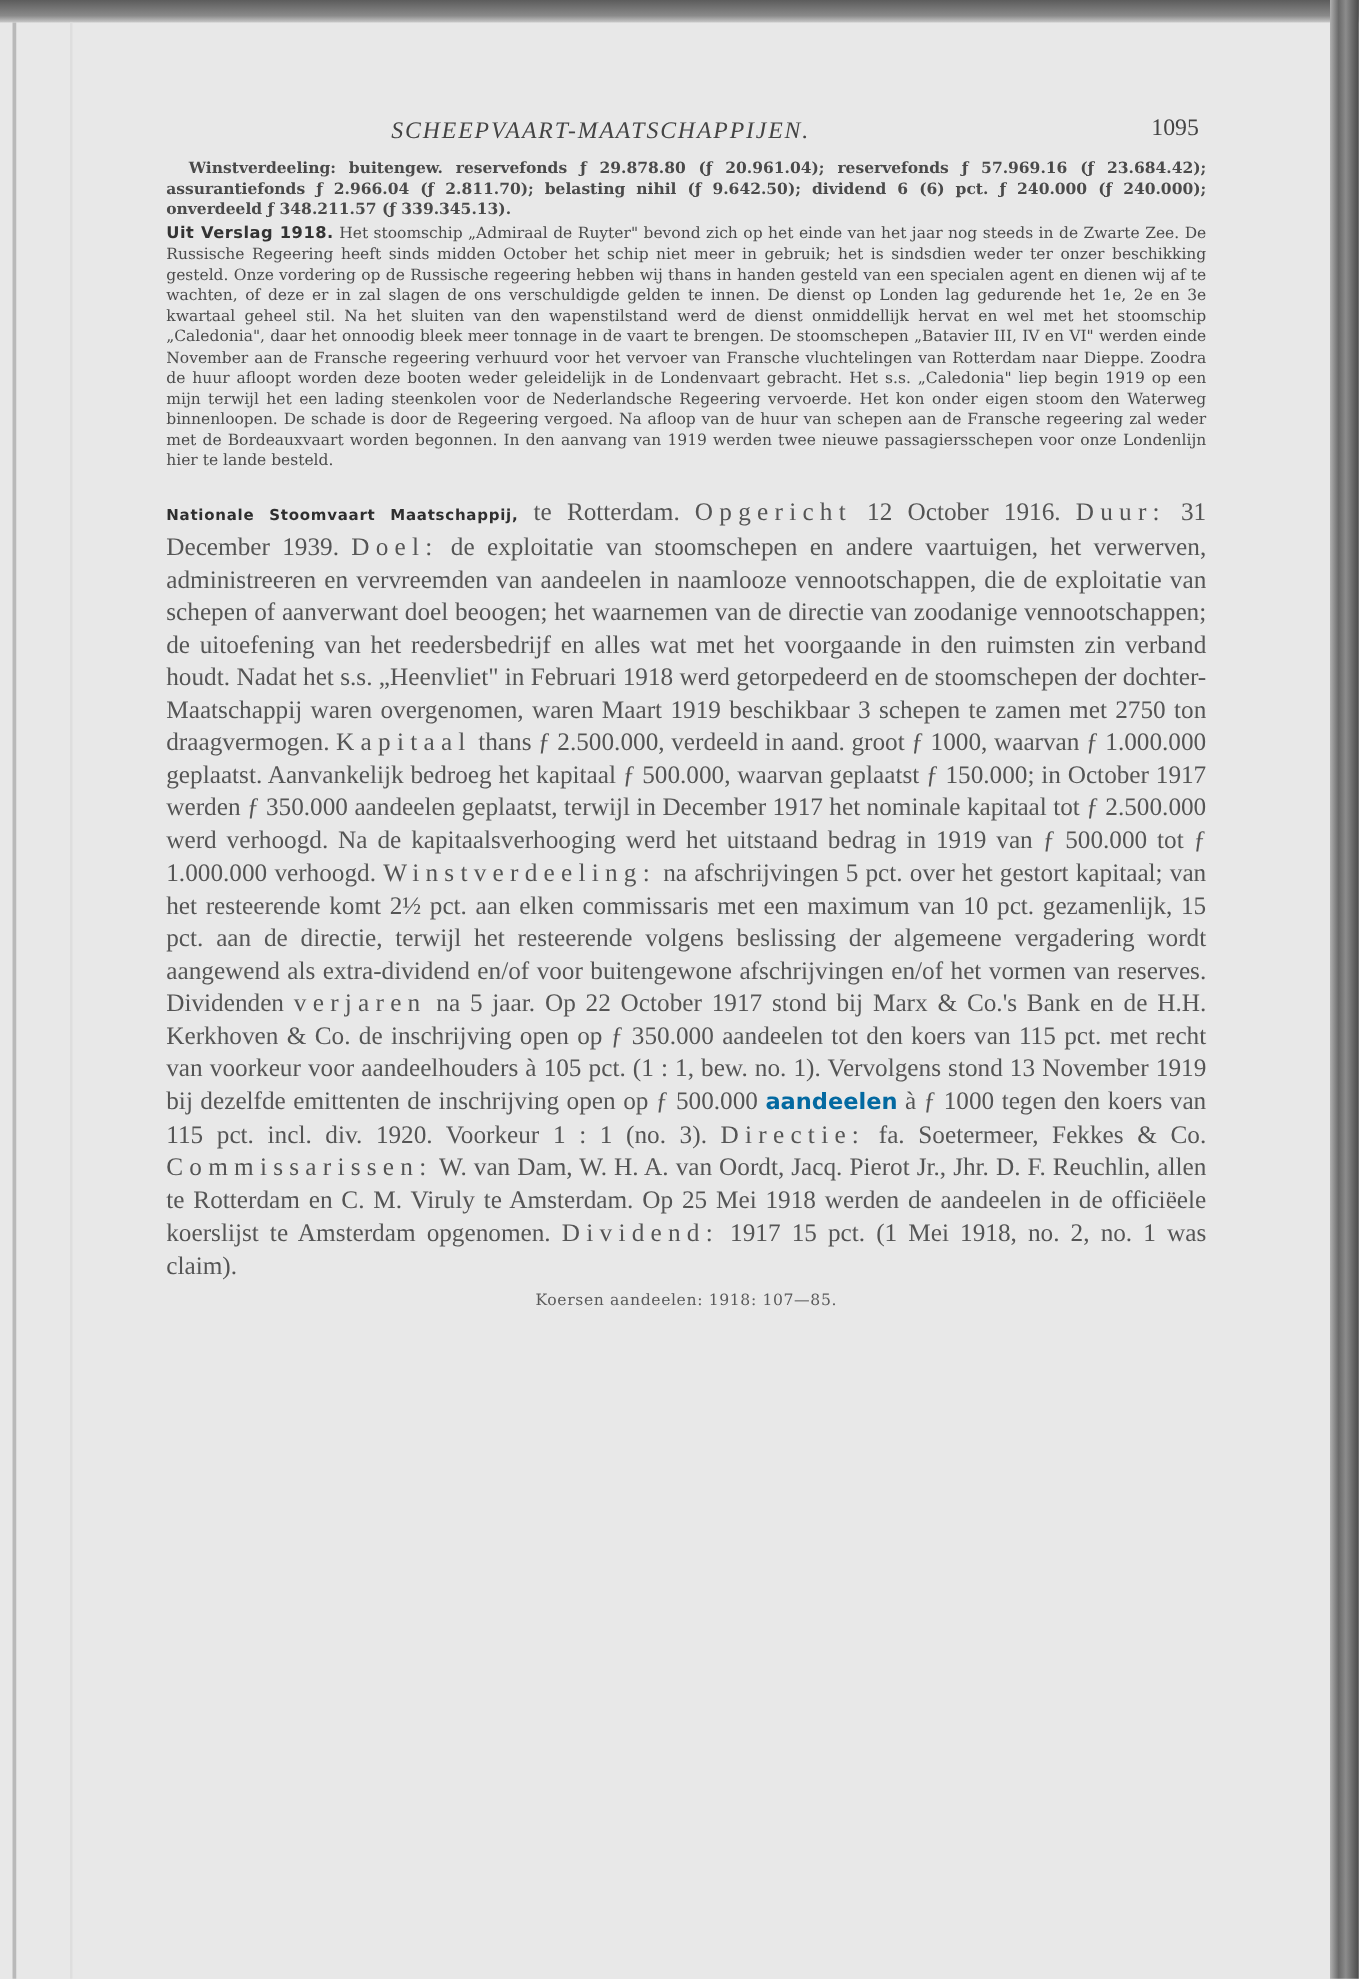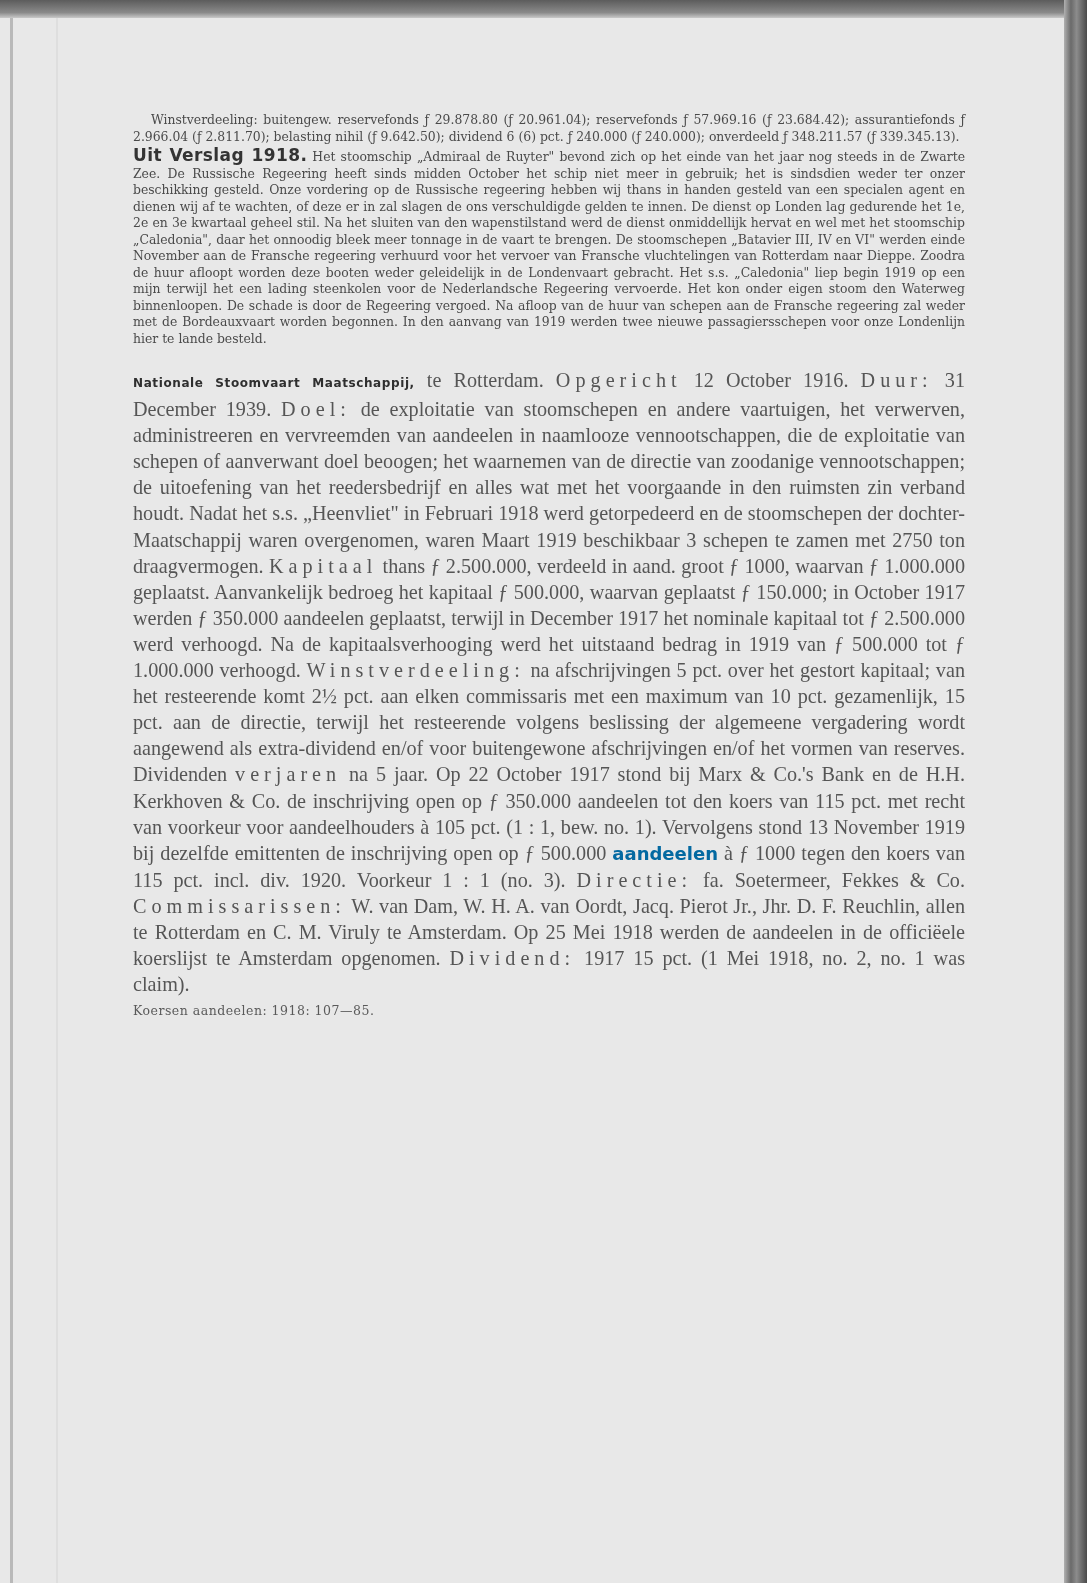--- a/index.html
+++ b/index.html
@@ -60,27 +60,27 @@
     color: #444;
   }
   .small-text {
     font-family: "DejaVu Serif", serif;
     font-size: 12.4px;
     line-height: 16.5px;
     text-align: justify;
     color: #4a4a4a;
     margin: 0;
   }
-  .para1 { margin-top: 24px; text-indent: 18px; }
+  .para1 { margin-top: 8px; text-indent: 18px; font-weight: bold; }
   .para2 { margin-top: 2px; text-indent: 0; }
   .bold-lead {
     font-family: "DejaVu Sans", sans-serif;
     font-weight: bold;
     color: #333;
-    font-size: 17px;
+    font-size: 13px;
     letter-spacing: 0.4px;
   }
   .big-text {
     font-family: "Liberation Serif", serif;
     font-size: 20.2px;
     line-height: 26.1px;
     text-align: justify;
     color: #555;
     margin: 20px 0 0 0;
     text-indent: 0;
@@ -97,36 +97,41 @@
     margin-top: 44px;
   }
   .inline-bold {
     font-family: "DejaVu Sans", sans-serif;
     font-weight: bold;
     font-size: 18px;
     color: #0369a1;
   }
   .footer-line {
     margin-top: 6px;
+    text-align: center;
     font-family: "DejaVu Serif", serif;
     font-size: 12.5px;
     color: #5a5a5a;
     letter-spacing: 0.5px;
   }
 </style>
 </head>
 <body>
 
 <div class="scan-top"></div>
 <div class="scan-left-line"></div>
 <div class="scan-left-line2"></div>
 <div class="scan-right"></div>
 
 <div class="page">
 
+  <div class="running-head">
+    <span class="running-title">SCHEEPVAART-MAATSCHAPPIJEN.</span>
+    <span class="page-number">1095</span>
+  </div>
 
   <p class="small-text para1">Winstverdeeling: buitengew. reservefonds ƒ 29.878.80 (ƒ 20.961.04); reservefonds ƒ 57.969.16 (ƒ 23.684.42); assurantiefonds ƒ 2.966.04 (ƒ 2.811.70); belasting nihil (ƒ 9.642.50); dividend 6 (6) pct. ƒ 240.000 (ƒ 240.000); onverdeeld ƒ 348.211.57 (ƒ 339.345.13).</p>
 
   <p class="small-text para2"><span class="bold-lead">Uit Verslag 1918.</span><span> Het stoomschip „Admiraal de Ruyter" bevond zich op het einde van het jaar nog steeds in de Zwarte Zee. De Russische Regeering heeft sinds midden October het schip niet meer in gebruik; het is sindsdien weder ter onzer beschikking gesteld. Onze vordering op de Russische regeering hebben wij thans in handen gesteld van een specialen agent en dienen wij af te wachten, of deze er in zal slagen de ons verschuldigde gelden te innen. De dienst op Londen lag gedurende het 1e, 2e en 3e kwartaal geheel stil. Na het sluiten van den wapenstilstand werd de dienst onmiddellijk hervat en wel met het stoomschip „Caledonia", daar het onnoodig bleek meer tonnage in de vaart te brengen. De stoomschepen „Batavier III, IV en VI" werden einde November aan de Fransche regeering verhuurd voor het vervoer van Fransche vluchtelingen van Rotterdam naar Dieppe. Zoodra de huur afloopt worden deze booten weder geleidelijk in de Londenvaart gebracht. Het s.s. „Caledonia" liep begin 1919 op een mijn terwijl het een lading steenkolen voor de Nederlandsche Regeering vervoerde. Het kon onder eigen stoom den Waterweg binnenloopen. De schade is door de Regeering vergoed. Na afloop van de huur van schepen aan de Fransche regeering zal weder met de Bordeauxvaart worden begonnen. In den aanvang van 1919 werden twee nieuwe passagiersschepen voor onze Londenlijn hier te lande besteld.</span></p>
 
   <p class="big-text"><span class="company-name">Nationale Stoomvaart Maatschappij,</span><span> te Rotterdam. </span><span class="spaced">Opgericht</span><span> 12 October 1916. </span><span class="spaced">Duur:</span><span> 31 December 1939. </span><span class="spaced">Doel:</span><span> de exploitatie van stoomschepen en andere vaartuigen, het verwerven, administreeren en vervreemden van aandeelen in naamlooze vennootschappen, die de exploitatie van schepen of aanverwant doel beoogen; het waarnemen van de directie van zoodanige vennootschappen; de uitoefening van het reedersbedrijf en alles wat met het voorgaande in den ruimsten zin verband houdt. Nadat het s.s. „Heenvliet" in Februari 1918 werd getorpedeerd en de stoomschepen der dochter-Maatschappij waren overgenomen, waren Maart 1919 beschikbaar 3 schepen te zamen met 2750 ton draagvermogen. </span><span class="spaced">Kapitaal</span><span> thans ƒ 2.500.000, verdeeld in aand. groot ƒ 1000, waarvan ƒ 1.000.000 geplaatst. Aanvankelijk bedroeg het kapitaal ƒ 500.000, waarvan geplaatst ƒ 150.000; in October 1917 werden ƒ 350.000 aandeelen geplaatst, terwijl in December 1917 het nominale kapitaal tot ƒ 2.500.000 werd verhoogd. Na de kapitaalsverhooging werd het uitstaand bedrag in 1919 van ƒ 500.000 tot ƒ 1.000.000 verhoogd. </span><span class="spaced">Winstverdeeling:</span><span> na afschrijvingen 5 pct. over het gestort kapitaal; van het resteerende komt 2½ pct. aan elken commissaris met een maximum van 10 pct. gezamenlijk, 15 pct. aan de directie, terwijl het resteerende volgens beslissing der algemeene vergadering wordt aangewend als extra-dividend en/of voor buitengewone afschrijvingen en/of het vormen van reserves. Dividenden </span><span class="spaced">verjaren</span><span> na 5 jaar. Op 22 October 1917 stond bij Marx &amp; Co.'s Bank en de H.H. Kerkhoven &amp; Co. de inschrijving open op ƒ 350.000 aandeelen tot den koers van 115 pct. met recht van voorkeur voor aandeelhouders à 105 pct. (1 : 1, bew. no. 1). Vervolgens stond 13 November 1919 bij dezelfde emittenten de inschrijving open op ƒ 500.000 </span><span class="inline-bold">aandeelen</span><span> à ƒ 1000 tegen den koers van 115 pct. incl. div. 1920. Voorkeur 1 : 1 (no. 3). </span><span class="spaced">Directie:</span><span> fa. Soetermeer, Fekkes &amp; Co. </span><span class="spaced">Commissarissen:</span><span> W. van Dam, W. H. A. van Oordt, Jacq. Pierot Jr., Jhr. D. F. Reuchlin, allen te Rotterdam en C. M. Viruly te Amsterdam. Op 25 Mei 1918 werden de aandeelen in de officiëele koerslijst te Amsterdam opgenomen. </span><span class="spaced">Dividend:</span><span> 1917 15 pct. (1 Mei 1918, no. 2, no. 1 was claim).</span></p>
 
   <div class="footer-line">Koersen aandeelen: 1918: 107—85.</div>
 
 </div>

